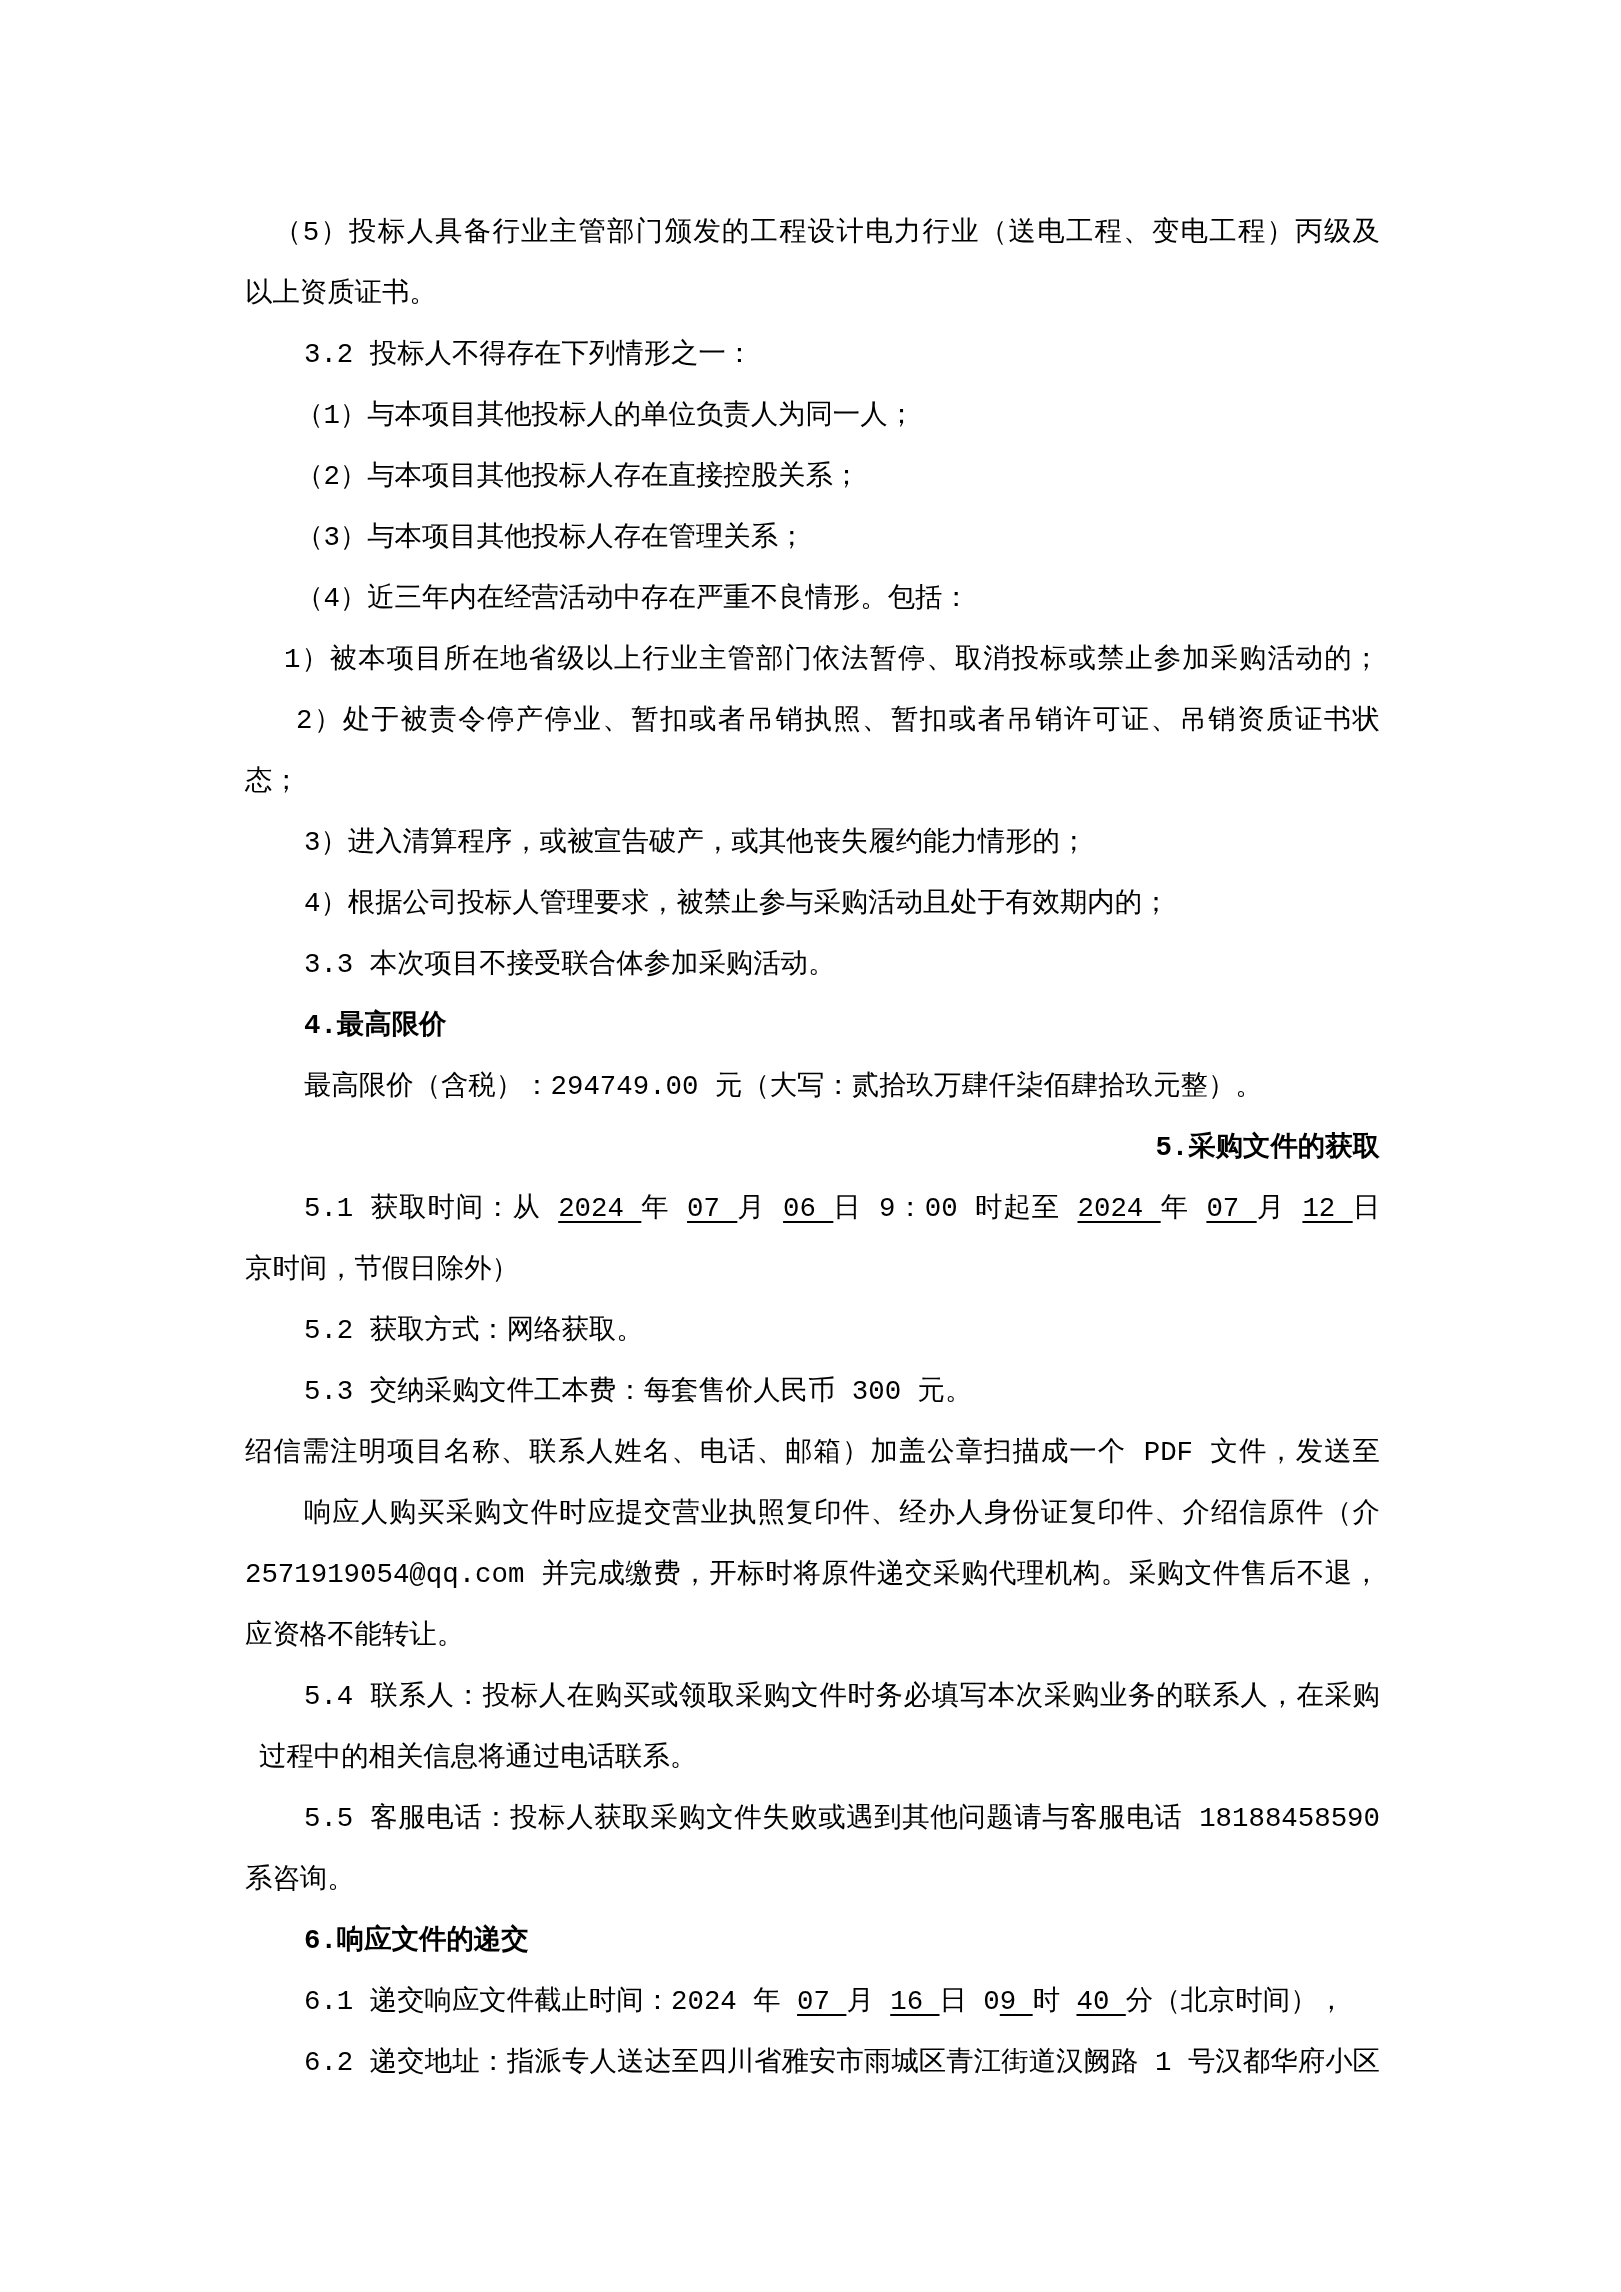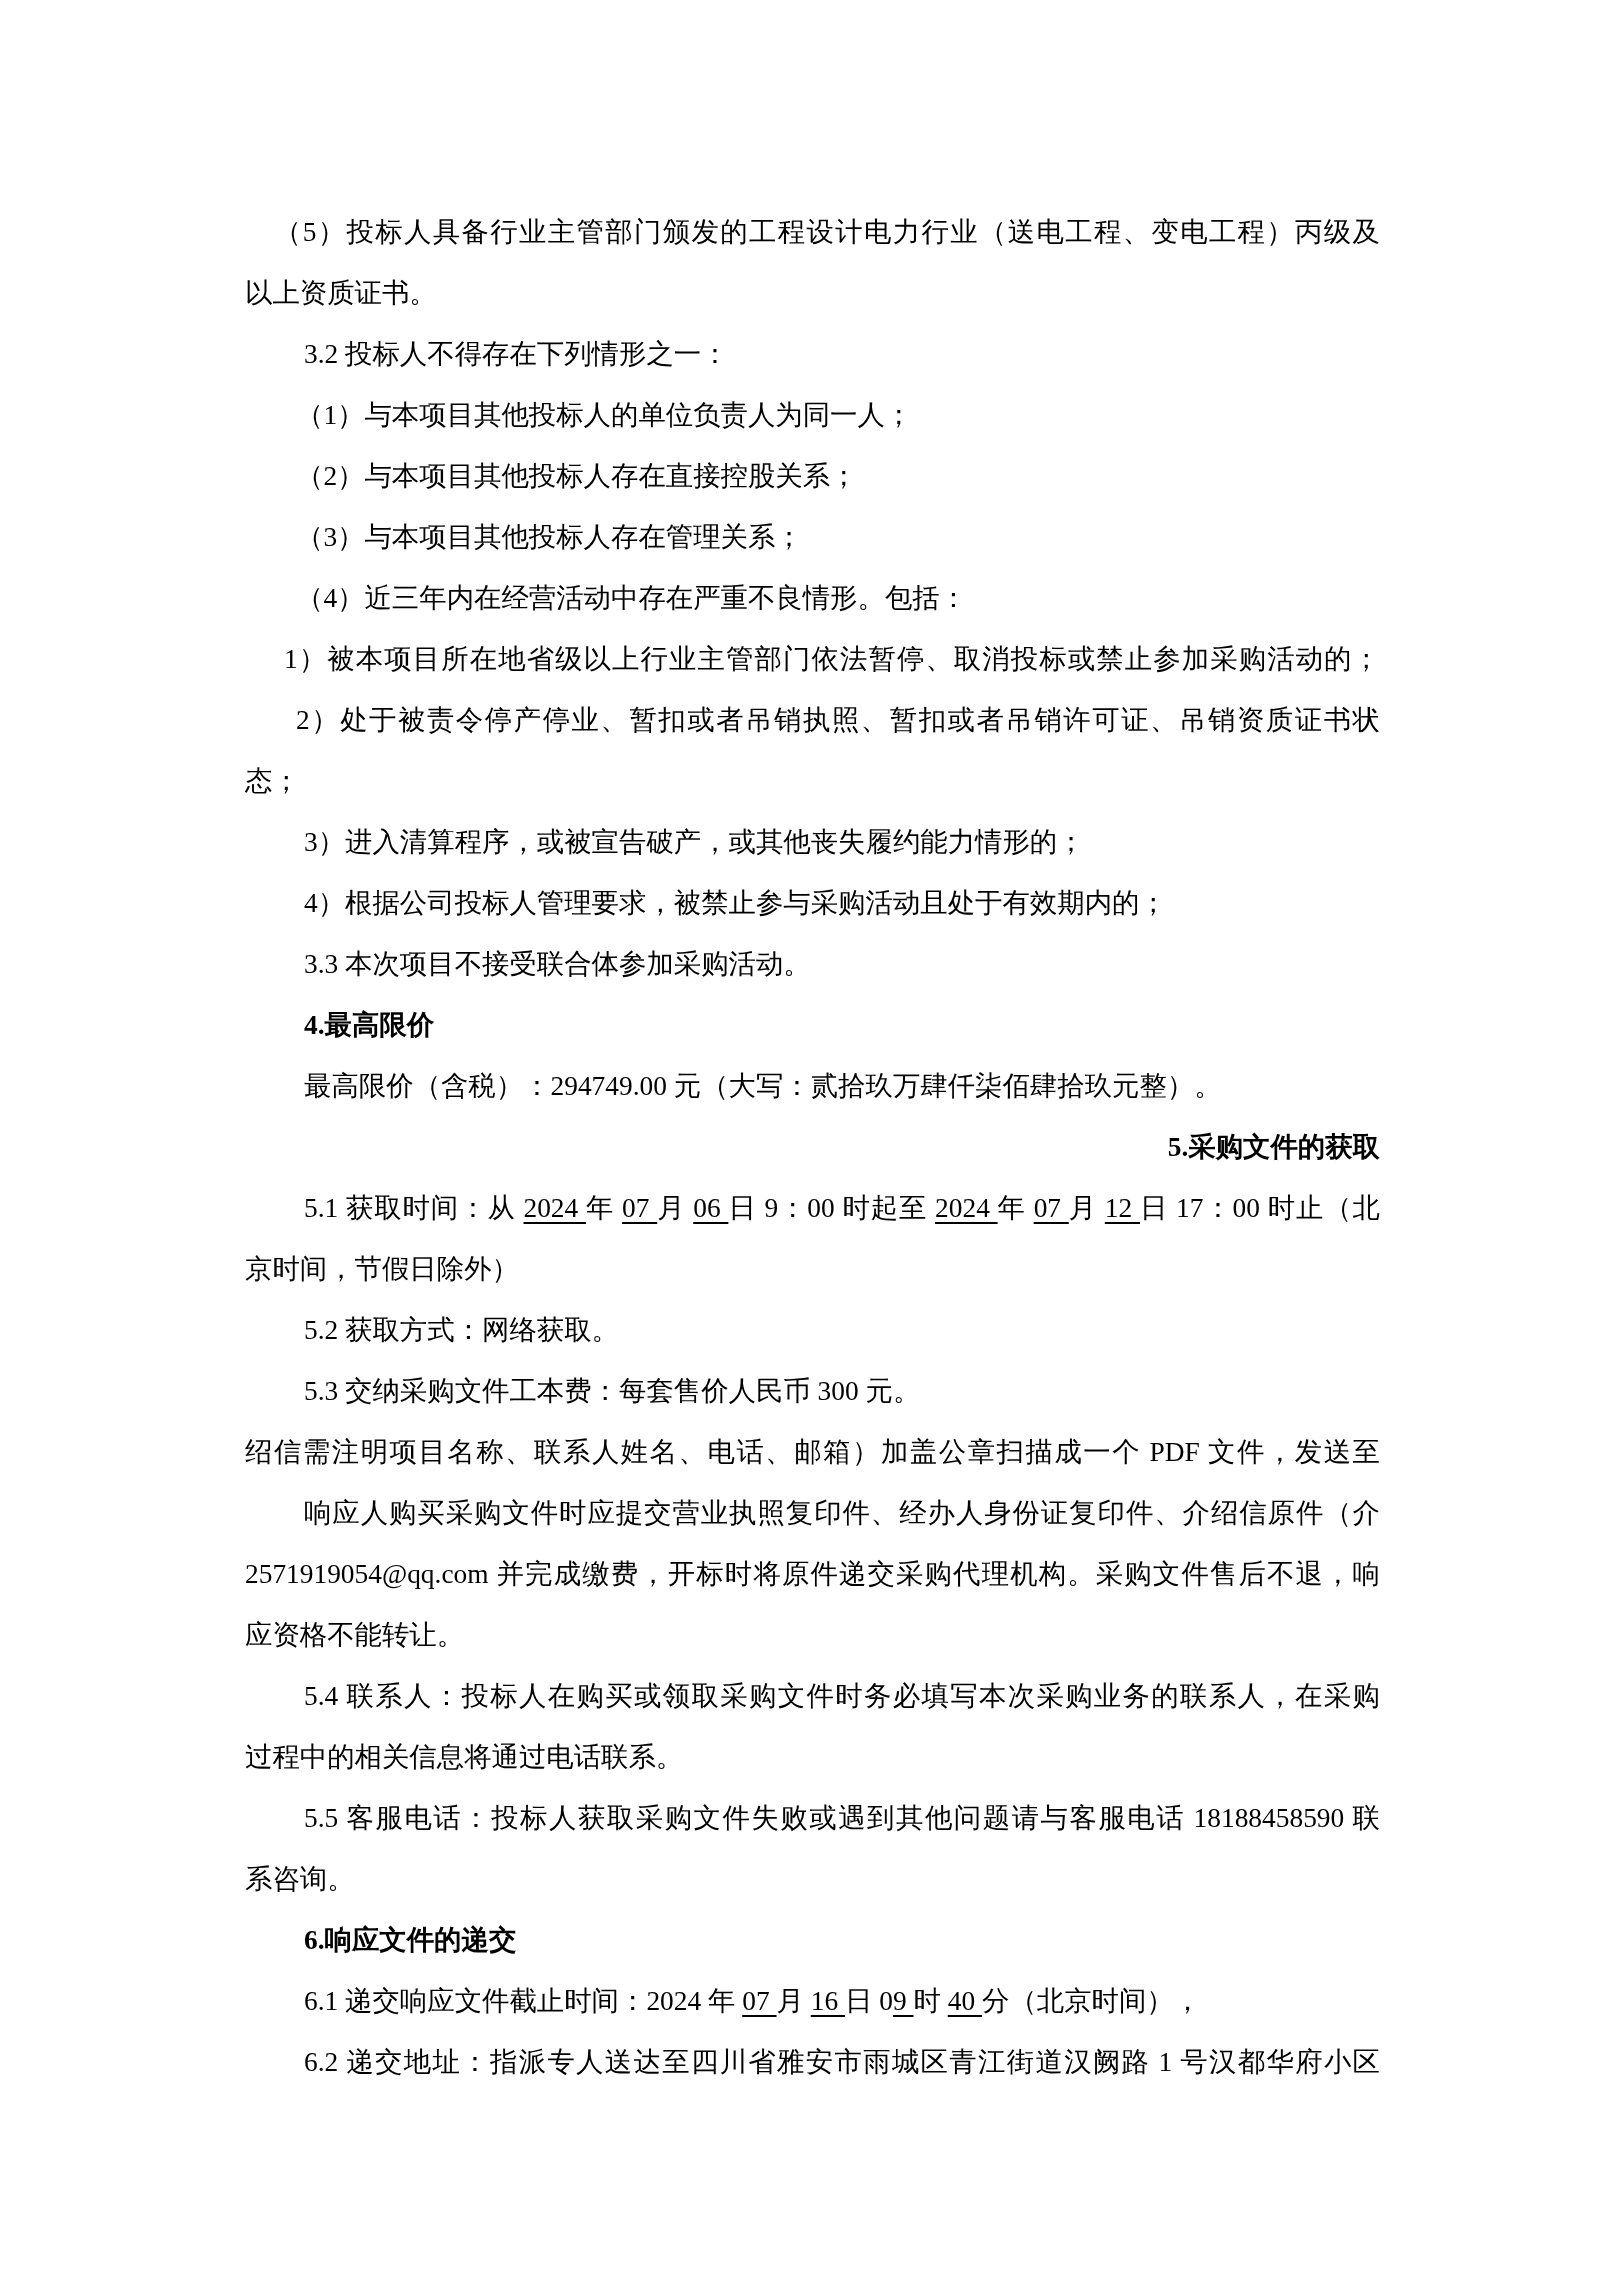--- a/index.html
+++ b/index.html
@@ -22,20 +22,21 @@
     top: 202px;
     width: 1135px;
   }
   .line {
     font-size: 27.4px;
     line-height: 61px;
     height: 61px;
     white-space: nowrap;
     text-align: left;
     color: #000000;
+    font-family: Liberation Mono, monospace;
   }
   .line.full {
     white-space: normal;
     text-align: justify;
     text-align-last: justify;
     overflow: hidden;
   }
   .line.bold {
     font-weight: 700;
   }
@@ -67,21 +68,21 @@
       <div class="line bold" style="text-indent: 59px; text-align: right;">5.采购文件的获取</div>
       <div class="line full" style="text-indent: 59px;">5.1 获取时间：从 <u>2024 </u>年 <u>07 </u>月 <u>06 </u>日 9：00 时起至 <u>2024 </u>年 <u>07 </u>月 <u>12 </u>日 17：00 时止（北</div>
       <div class="line" style="text-indent: 0px;">京时间，节假日除外）</div>
       <div class="line" style="text-indent: 59px;">5.2 获取方式：网络获取。</div>
       <div class="line" style="text-indent: 59px;">5.3 交纳采购文件工本费：每套售价人民币 300 元。</div>
       <div class="line full" style="text-indent: 0px;">绍信需注明项目名称、联系人姓名、电话、邮箱）加盖公章扫描成一个 PDF 文件，发送至</div>
       <div class="line full" style="text-indent: 59px;">响应人购买采购文件时应提交营业执照复印件、经办人身份证复印件、介绍信原件（介</div>
       <div class="line full" style="text-indent: 0px;">2571919054@qq.com 并完成缴费，开标时将原件递交采购代理机构。采购文件售后不退，响</div>
       <div class="line" style="text-indent: 0px;">应资格不能转让。</div>
       <div class="line full" style="text-indent: 59px;">5.4 联系人：投标人在购买或领取采购文件时务必填写本次采购业务的联系人，在采购</div>
-      <div class="line" style="text-indent: 0px;">过程中的相关信息将通过电话联系。</div>
+      <div class="line" style="text-indent: 0px; margin-left: 14px;">过程中的相关信息将通过电话联系。</div>
       <div class="line full" style="text-indent: 59px;">5.5 客服电话：投标人获取采购文件失败或遇到其他问题请与客服电话 18188458590 联</div>
       <div class="line" style="text-indent: 0px;">系咨询。</div>
       <div class="line bold" style="text-indent: 59px;">6.响应文件的递交</div>
       <div class="line" style="text-indent: 59px;">6.1 递交响应文件截止时间：2024 年 <u>07 </u>月 <u>16 </u>日 0<u>9 </u>时 <u>40 </u>分（北京时间），</div>
       <div class="line full" style="text-indent: 59px;">6.2 递交地址：指派专人送达至四川省雅安市雨城区青江街道汉阙路 1 号汉都华府小区</div>
     </div>
 </div>
 
 
 </body></html>

